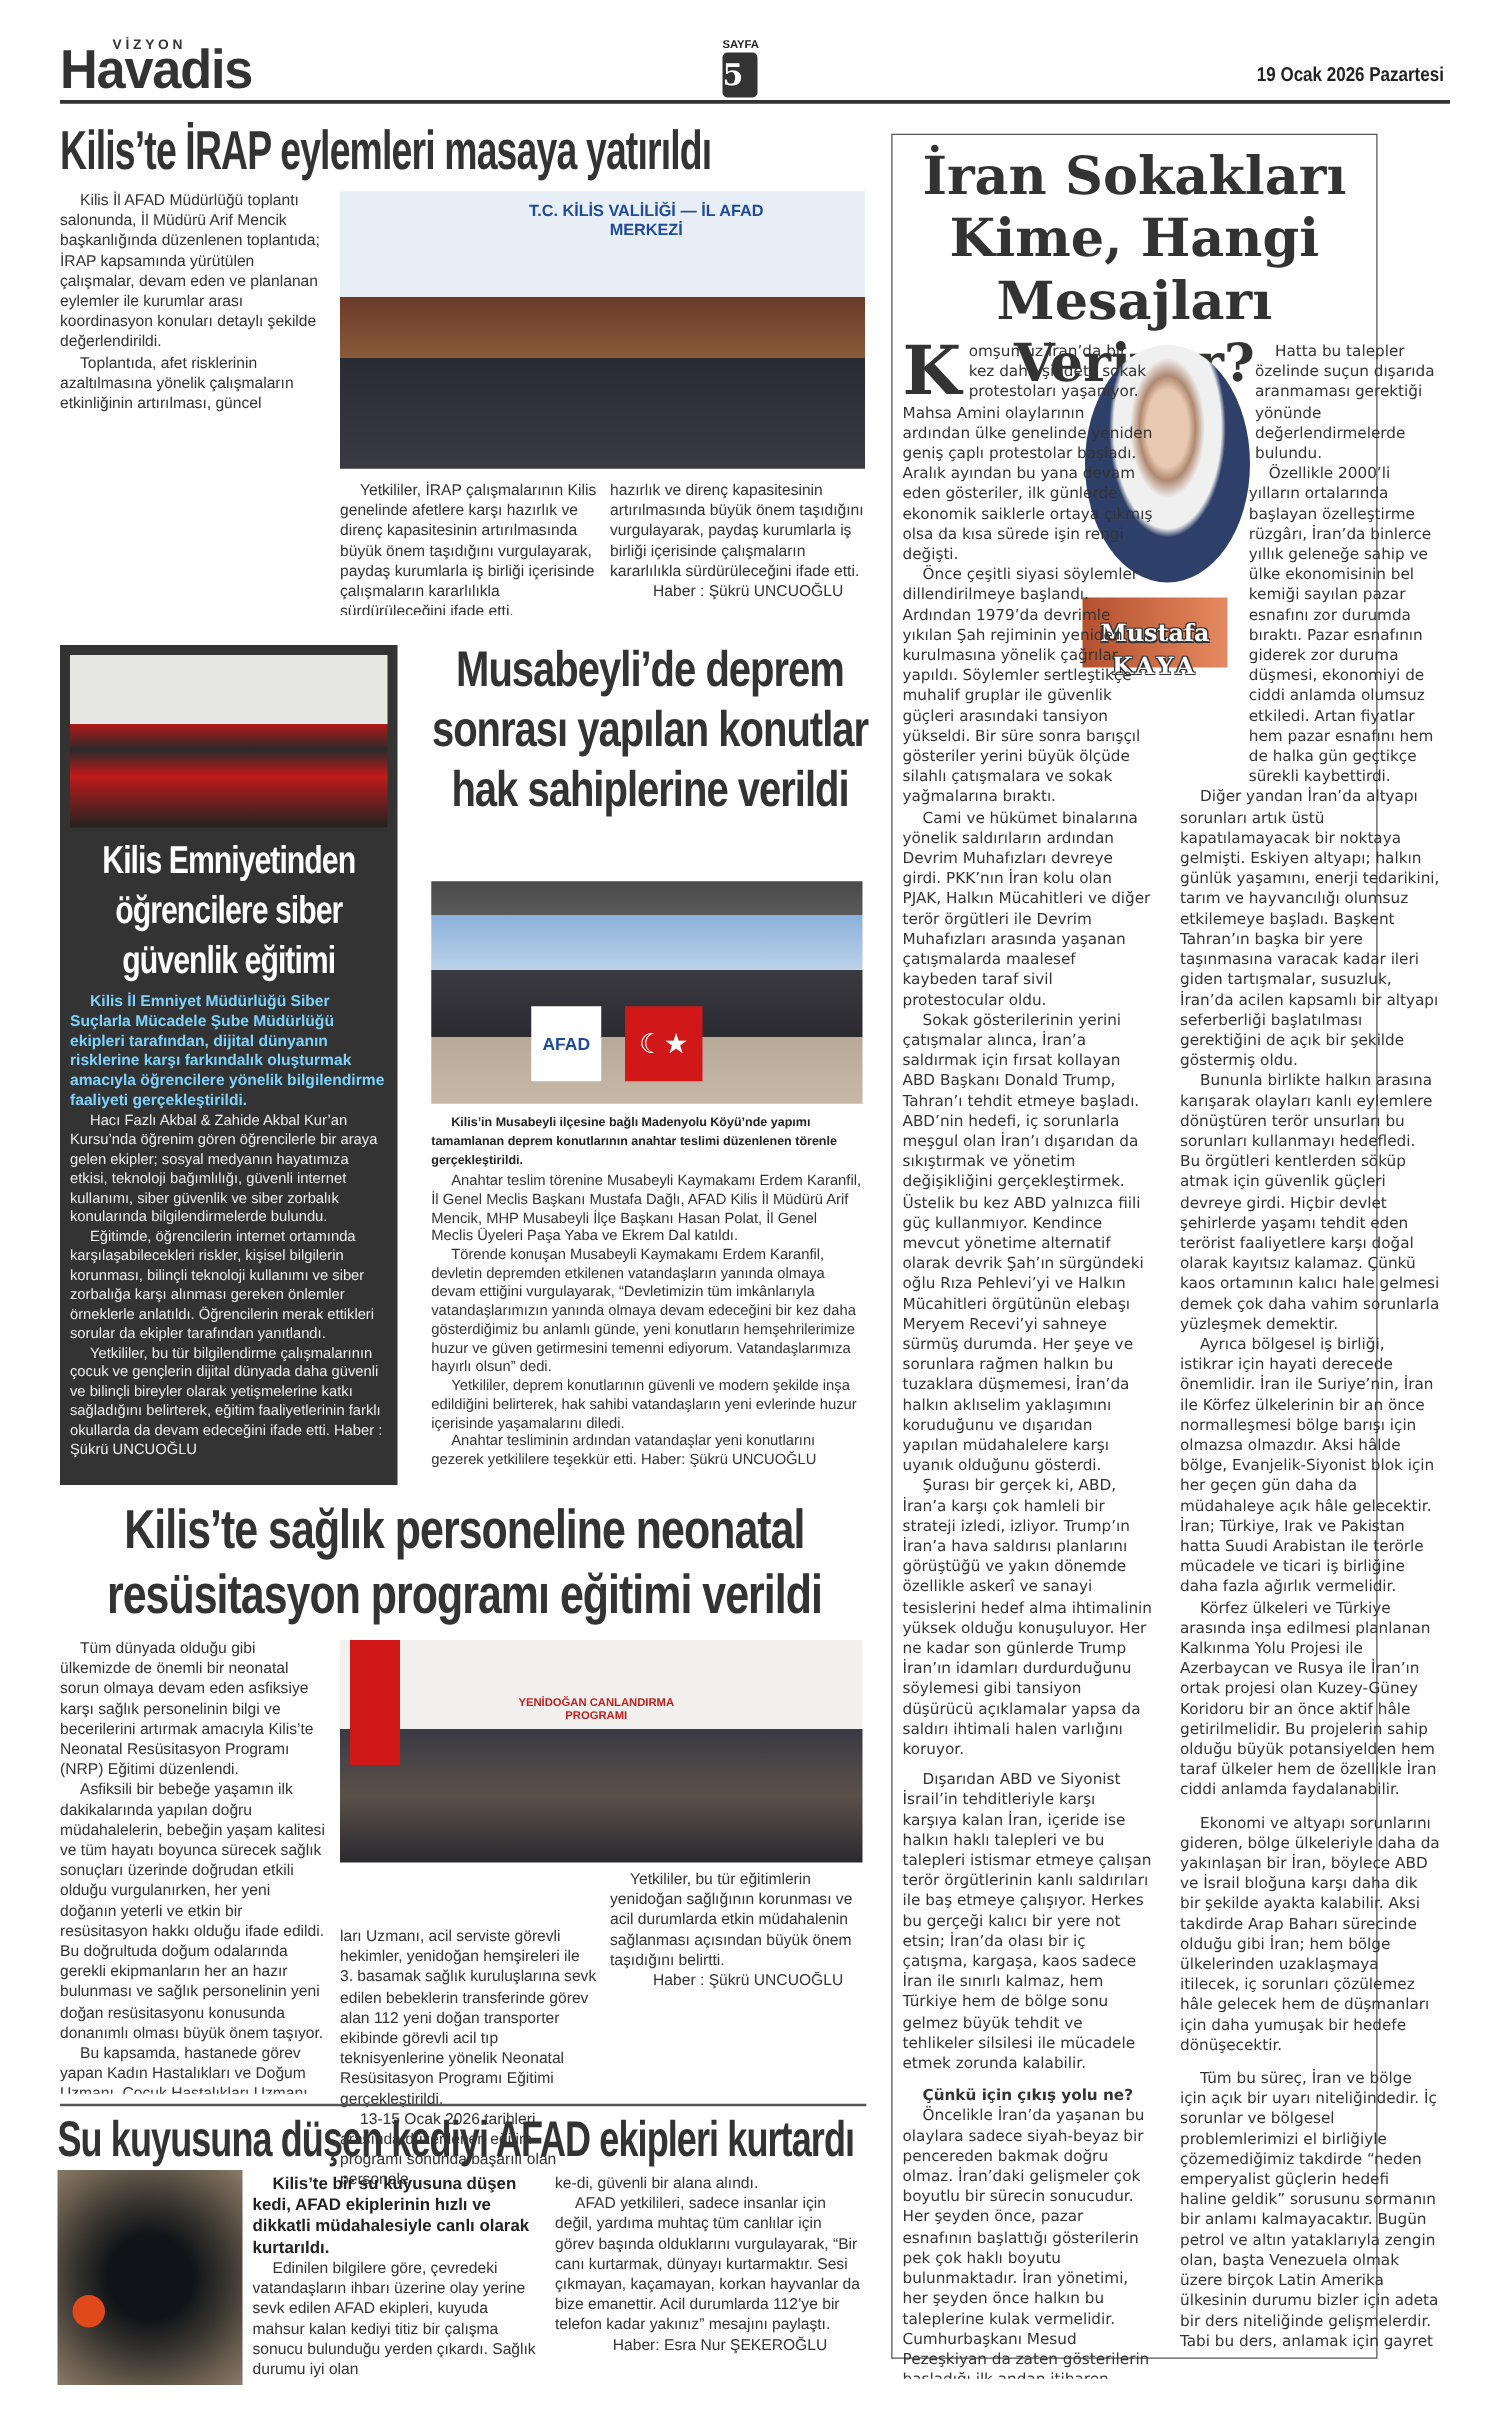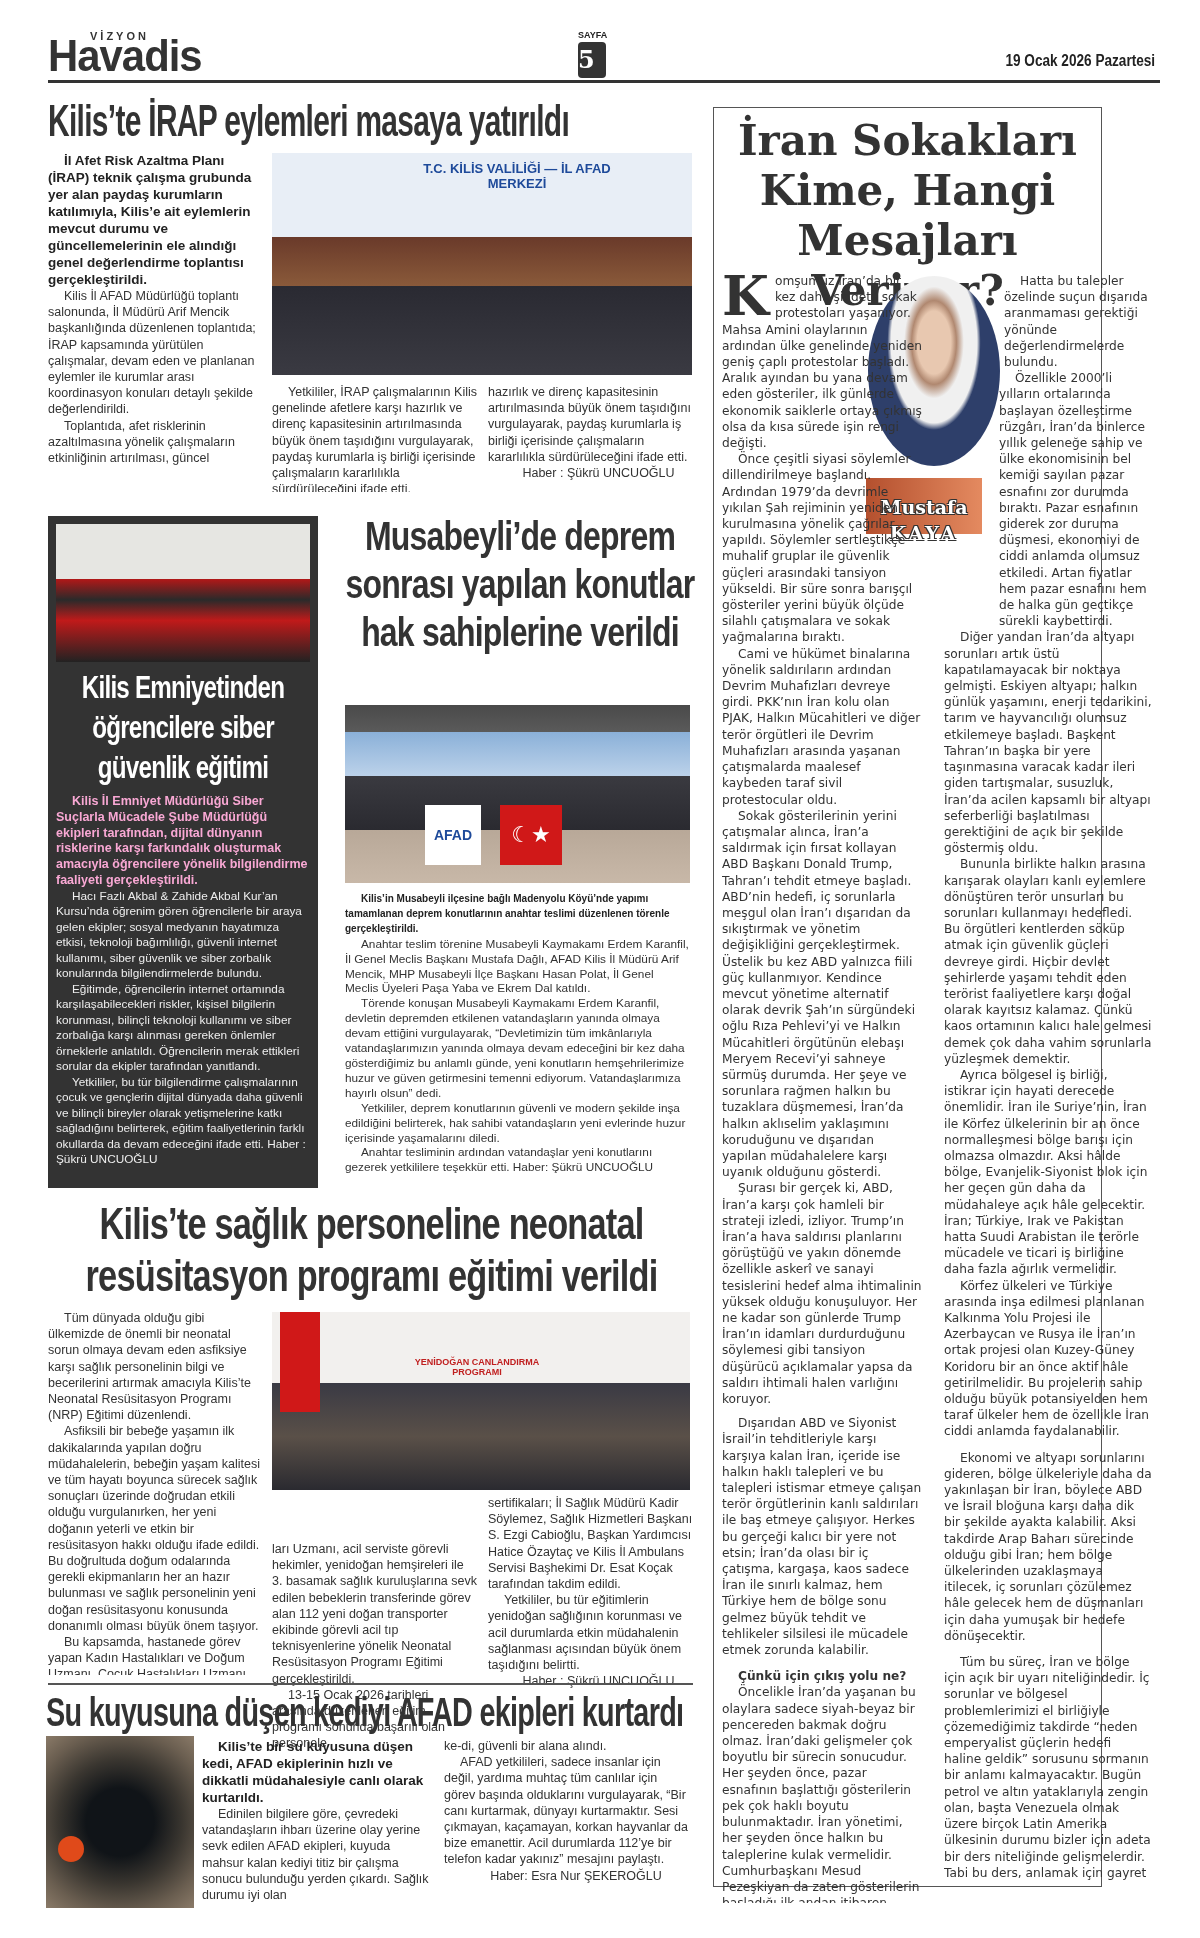--- a/index.html
+++ b/index.html
@@ -44,40 +44,39 @@
 </div>
 <div class="abs sayfa">
   <span class="sayfa-lbl">SAYFA</span>
   <span class="sayfa-num">5</span>
 </div>
 <div class="abs date">19 Ocak 2026 Pazartesi</div>
 <div class="abs rule"></div>
 
 <div class="abs cond h1" style="top:96px;">Kilis’te İRAP eylemleri masaya yatırıldı</div>
 <div class="abs body" style="left:48px;top:152px;width:210px;">
-  <p class="lead">İl Afet Risk Azaltma Planı (İRAP) teknik çalışma grubunda yer alan paydaş kurumların katılımıyla, Kilis’e ait eylemlerin mevcut durumu ve güncellemelerinin ele alındığı genel değerlendirme toplantısı gerçekleştirildi.</p>
   <p>Kilis İl AFAD Müdürlüğü toplantı salonunda, İl Müdürü Arif Mencik başkanlığında düzenlenen toplantıda; İRAP kapsamında yürütülen çalışmalar, devam eden ve planlanan eylemler ile kurumlar arası koordinasyon konuları detaylı şekilde değerlendirildi.</p>
   <p style="max-height:48px;overflow:hidden">Toplantıda, afet risklerinin azaltılmasına yönelik çalışmaların etkinliğinin artırılması, güncel ihtiyaçların tespit edilmesi ve eylem planlarının sahadaki uygulamalarla uyumunun sağlanması amacıyla görüş alışverişinde bulunuldu.</p>
 </div>
 <div class="abs photo" style="left:272px;top:153px;width:420px;height:222px;background:linear-gradient(180deg,#e8eef6 0,#e8eef6 38%,#6a3a2a 38%,#8a5a3a 60%,#2a2a32 60%,#3a3a42 100%);">
   <div style="position:absolute;left:150px;top:8px;width:190px;text-align:center;color:#1e4a9a;font-weight:bold;font-size:13px;">T.C. KİLİS VALİLİĞİ — İL AFAD MERKEZİ</div>
 </div>
 <div class="abs body" style="left:272px;top:384px;width:205px;height:108px;overflow:hidden">
   <p>Yetkililer, İRAP çalışmalarının Kilis genelinde afetlere karşı hazırlık ve direnç kapasitesinin artırılmasında büyük önem taşıdığını vurgulayarak, paydaş kurumlarla iş birliği içerisinde çalışmaların kararlılıkla sürdürüleceğini ifade etti.</p>
 </div>
 <div class="abs body" style="left:488px;top:384px;width:205px;">
   <p style="text-indent:0">hazırlık ve direnç kapasitesinin artırılmasında büyük önem taşıdığını vurgulayarak, paydaş kurumlarla iş birliği içerisinde çalışmaların kararlılıkla sürdürüleceğini ifade etti.</p>
   <p class="credit">Haber : Şükrü UNCUOĞLU</p>
 </div>
 
 <div class="abs dark" style="left:48px;top:516px;width:270px;height:672px;">
   <div class="photo" style="margin:8px 8px 0 8px;height:138px;background:linear-gradient(180deg,#e6e6e2 0,#e6e6e2 40%,#b01818 40%,#2a2a2a 55%,#c01a1a 70%,#222 100%);"></div>
   <div class="cond center-h" style="color:#fff;font-size:31px;line-height:40px;margin-top:6px;white-space:normal;transform:scaleX(.78);transform-origin:center top;width:340px;margin-left:-35px">Kilis Emniyetinden öğrencilere siber güvenlik eğitimi</div>
   <div class="body" style="padding:0 8px;margin-top:6px;color:#eee">
-    <p class="lead" style="color:#f9a8d4;font-size:12.5px;line-height:15.8px">Kilis İl Emniyet Müdürlüğü Siber Suçlarla Mücadele Şube Müdürlüğü ekipleri tarafından, dijital dünyanın risklerine karşı farkındalık oluşturmak amacıyla öğrencilere yönelik bilgilendirme faaliyeti gerçekleştirildi.</p>
+    <p class="lead" style="color:#7dd3fc;font-size:12.5px;line-height:15.8px">Kilis İl Emniyet Müdürlüğü Siber Suçlarla Mücadele Şube Müdürlüğü ekipleri tarafından, dijital dünyanın risklerine karşı farkındalık oluşturmak amacıyla öğrencilere yönelik bilgilendirme faaliyeti gerçekleştirildi.</p>
     <p style="font-size:11.8px;line-height:15.5px">Hacı Fazlı Akbal &amp; Zahide Akbal Kur’an Kursu’nda öğrenim gören öğrencilerle bir araya gelen ekipler; sosyal medyanın hayatımıza etkisi, teknoloji bağımlılığı, güvenli internet kullanımı, siber güvenlik ve siber zorbalık konularında bilgilendirmelerde bulundu.</p>
     <p style="font-size:11.8px;line-height:15.5px">Eğitimde, öğrencilerin internet ortamında karşılaşabilecekleri riskler, kişisel bilgilerin korunması, bilinçli teknoloji kullanımı ve siber zorbalığa karşı alınması gereken önlemler örneklerle anlatıldı. Öğrencilerin merak ettikleri sorular da ekipler tarafından yanıtlandı.</p>
     <p style="font-size:11.8px;line-height:15.5px">Yetkililer, bu tür bilgilendirme çalışmalarının çocuk ve gençlerin dijital dünyada daha güvenli ve bilinçli bireyler olarak yetişmelerine katkı sağladığını belirterek, eğitim faaliyetlerinin farklı okullarda da devam edeceğini ifade etti. Haber : Şükrü UNCUOĞLU</p>
   </div>
 </div>
 
 <div class="abs cond center-h" style="left:340px;top:512px;width:360px;font-size:40px;line-height:48px;white-space:normal;transform:scaleX(.8);transform-origin:center top;width:440px;left:300px;">Musabeyli’de deprem sonrası yapılan konutlar hak sahiplerine verildi</div>
 <div class="abs photo" style="left:345px;top:705px;width:345px;height:178px;background:linear-gradient(180deg,#4a4a4a 0,#5a5a5a 15%,#8ab0d8 15%,#bcd2ea 40%,#3a3a40 40%,#2a2a30 70%,#b8a898 70%,#c8b8a8 100%);">
   <div style="position:absolute;left:80px;top:100px;width:56px;height:60px;background:#fff;color:#1e4a9a;font-weight:bold;font-size:14px;text-align:center;line-height:60px">AFAD</div>
   <div style="position:absolute;left:155px;top:100px;width:62px;height:60px;background:#d01818;color:#fff;text-align:center;line-height:60px;font-size:22px">☾★</div>
@@ -101,21 +100,20 @@
 </div>
 <div class="abs photo" style="left:272px;top:1312px;width:418px;height:178px;background:linear-gradient(180deg,#f2f0ee 0,#f2f0ee 40%,#3a3a44 40%,#5a5048 70%,#2a2a30 100%);">
   <div style="position:absolute;left:8px;top:0;width:40px;height:100px;background:#d01818"></div>
   <div style="position:absolute;left:125px;top:45px;width:160px;text-align:center;color:#c02020;font-size:9px;font-weight:bold">YENİDOĞAN CANLANDIRMA PROGRAMI</div>
 </div>
 <div class="abs body" style="left:272px;top:1495px;width:205px;margin-top:46px;">
   <p style="text-indent:0">ları Uzmanı, acil serviste görevli hekimler, yenidoğan hemşireleri ile 3. basamak sağlık kuruluşlarına sevk edilen bebeklerin transferinde görev alan 112 yeni doğan transporter ekibinde görevli acil tıp teknisyenlerine yönelik Neonatal Resüsitasyon Programı Eğitimi gerçekleştirildi.</p>
   <p>13-15 Ocak 2026 tarihleri arasında düzenlenen eğitim programı sonunda başarılı olan personele</p>
 </div>
 <div class="abs body" style="left:488px;top:1495px;width:205px;">
-  <p style="text-indent:0">sertifikaları; İl Sağlık Müdürü Kadir Söylemez, Sağlık Hizmetleri Başkanı S. Ezgi Cabioğlu, Başkan Yardımcısı Hatice Özaytaç ve Kilis İl Ambulans Servisi Başhekimi Dr. Esat Koçak tarafından takdim edildi.</p>
   <p>Yetkililer, bu tür eğitimlerin yenidoğan sağlığının korunması ve acil durumlarda etkin müdahalenin sağlanması açısından büyük önem taşıdığını belirtti.</p>
   <p class="credit">Haber : Şükrü UNCUOĞLU</p>
 </div>
 <div class="abs hr" style="left:48px;top:1683px;width:645px;"></div>
 
 <div class="abs cond" style="left:46px;top:1690px;font-size:40px;line-height:44px;transform:scaleX(.72)">Su kuyusuna düşen kediyi AFAD ekipleri kurtardı</div>
 <div class="abs photo" style="left:46px;top:1736px;width:148px;height:172px;background:radial-gradient(circle at 50% 50%,#101418 0 30%,#3a3630 55%,#6a5e50 80%,#8a7a68 100%);">
   <div style="position:absolute;left:12px;top:100px;width:26px;height:26px;border-radius:50%;background:#e04a1a"></div>
 </div>
 <div class="abs body" style="left:202px;top:1738px;width:228px;">

